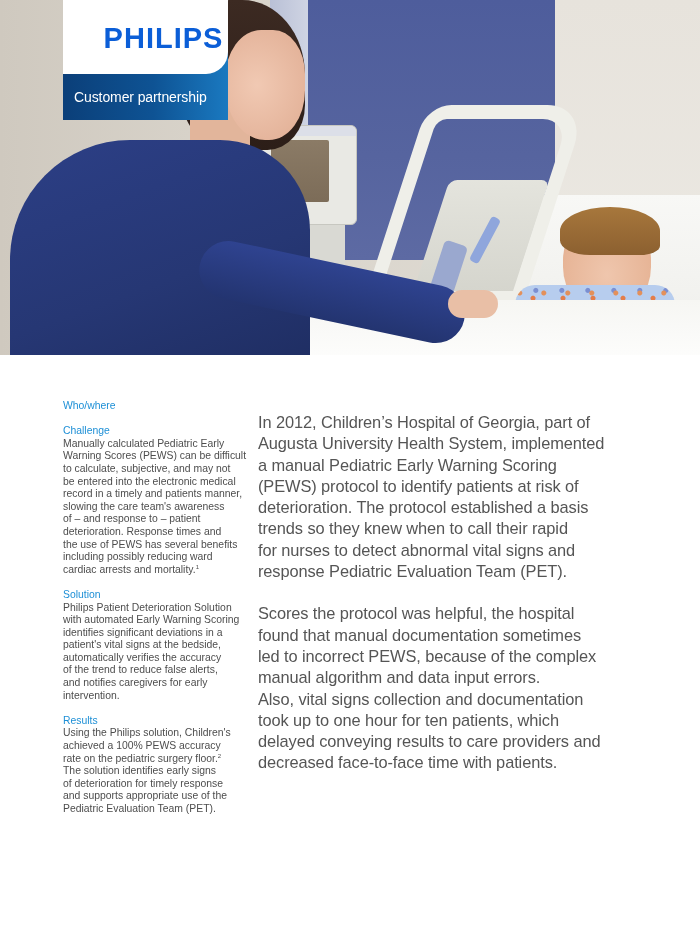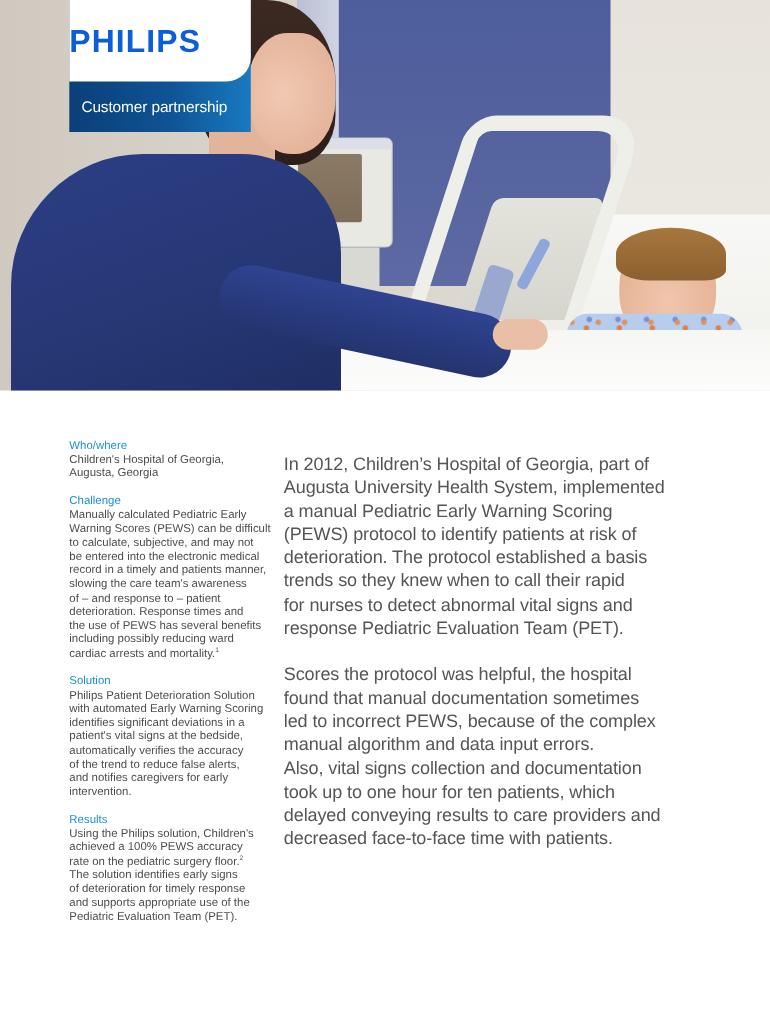--- a/index.html
+++ b/index.html
@@ -114,21 +114,21 @@
     }
 
     
     .logo-box {
       position: absolute; left: 63px; top: 0; width: 165px; height: 120px; z-index: 5;
       background: linear-gradient(90deg, #0b3f79 0%, #0e5394 55%, #1a79c0 100%);
     }
     .logo-white {
       position: absolute; left: 0; top: 0; width: 165px; height: 74px;
       background: #ffffff; border-radius: 0 0 22px 0;
-      display: flex; align-items: center; 
+      display: flex; align-items: center; justify-content: center; padding-left: 36px;
     }
     .logo-word {
       color: #0b5ed7; font-weight: 700; font-size: 29px; letter-spacing: 1px;
       font-family: "Liberation Sans", sans-serif; margin-top: 2px;
     }
     .logo-tag {
       position: absolute; left: 11px; top: 89px;
       color: #ffffff; font-size: 14px; letter-spacing: -0.1px;
       font-family: "Liberation Sans", sans-serif;
     }
@@ -192,24 +192,20 @@
 <div class="logo-box">
   <div class="logo-white">
     <span class="logo-word">PHILIPS</span>
   </div>
   <span class="logo-tag">Customer partnership</span>
 </div>
 
 <aside class="sidebar">
   <div class="sb-section">
     <div class="sb-heading">Who/where</div>
-    <div class="sb-body">
-      <span class="sb-line">Children's Hospital of Georgia,</span>
-      <span class="sb-line">Augusta, Georgia</span>
-    </div>
   </div>
 
   <div class="sb-section">
     <div class="sb-heading">Challenge</div>
     <div class="sb-body">
       <span class="sb-line">Manually calculated Pediatric Early</span>
       <span class="sb-line">Warning Scores (PEWS) can be difficult</span>
       <span class="sb-line">to calculate, subjective, and may not</span>
       <span class="sb-line">be entered into the electronic medical</span>
       <span class="sb-line">record in a timely and patients manner,</span>

